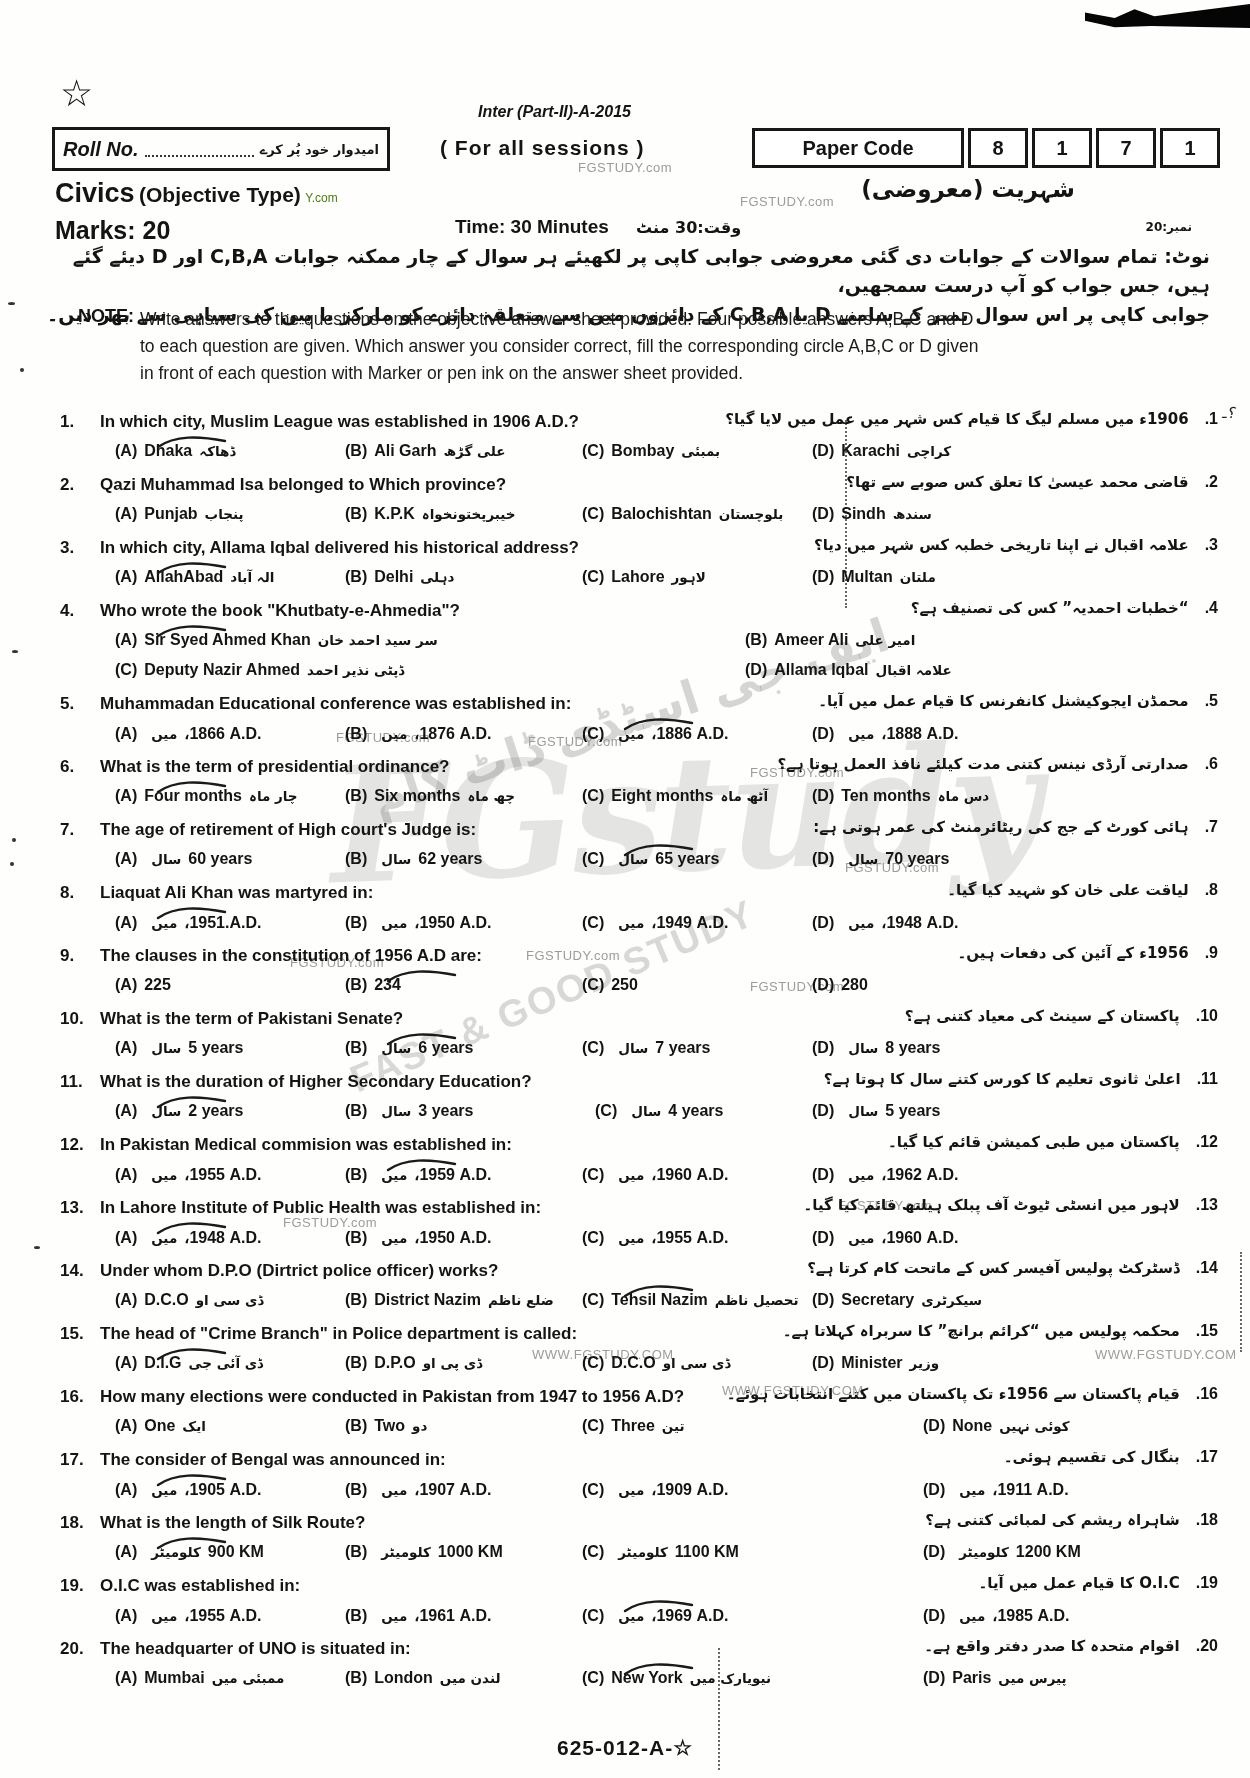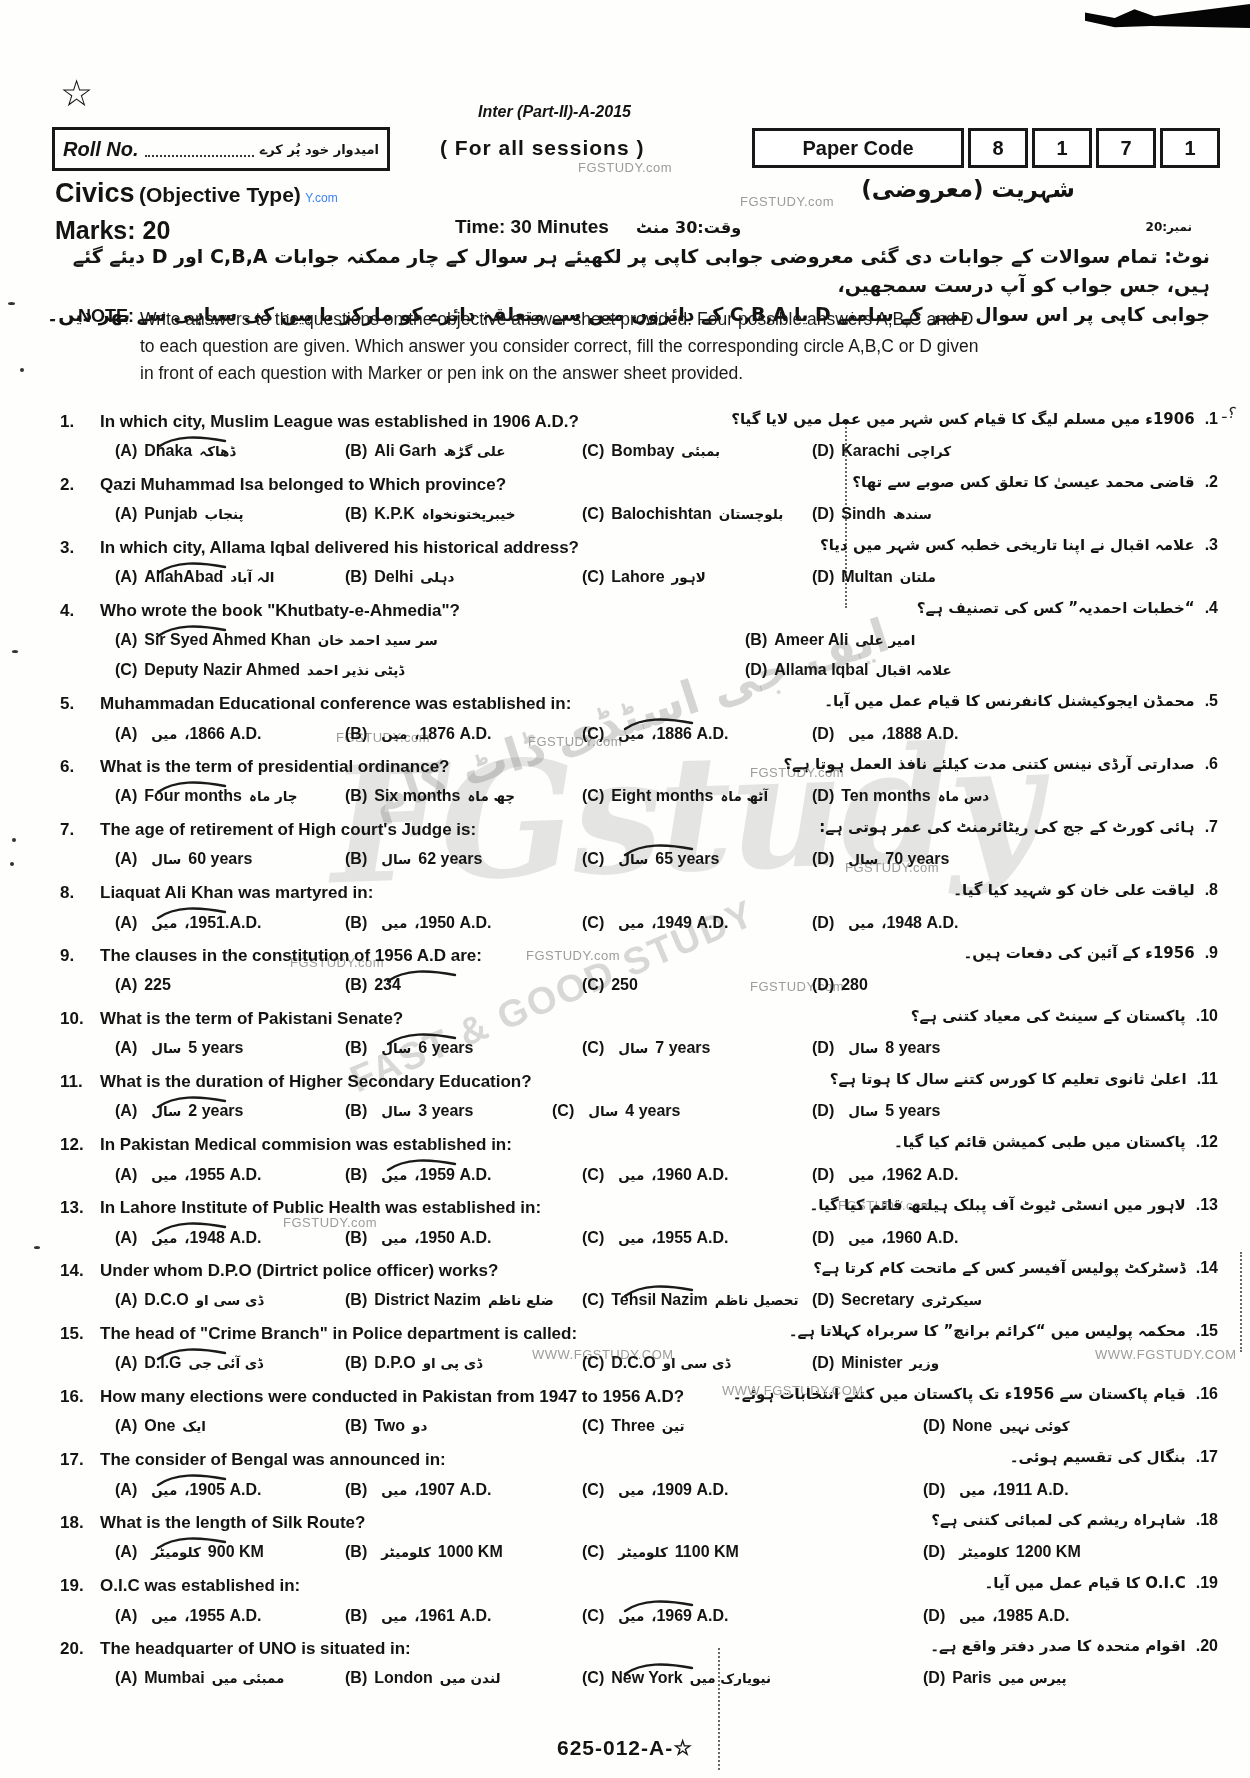--- a/index.html
+++ b/index.html
@@ -24,41 +24,41 @@
   .rollbox .ur{font-size:13px;font-weight:bold;}
   .sessions{position:absolute;left:440px;top:136px;font-size:21px;font-weight:bold;letter-spacing:1px;}
   .papercode{position:absolute;left:752px;top:128px;display:flex;align-items:stretch;height:40px;}
   .papercode .cell{border:3px solid #181818;font-size:20px;font-weight:bold;display:flex;
                    align-items:center;justify-content:center;box-sizing:border-box;background:#fff;}
   .papercode .label{width:212px;}
   .papercode .digit{width:60px;margin-left:4px;}
   .subject-en{position:absolute;left:55px;top:178px;}
   .subject-en .big{font-size:27px;font-weight:bold;}
   .subject-en .mid{font-size:21px;font-weight:600;}
-  .subject-en .wm{font-size:12px;color:#3b82f6;}
+  .subject-en .wm{font-size:12px;color:#4d7c0f;}
   .subject-ur{position:absolute;right:175px;top:176px;font-size:23px;font-weight:bold;}
   .marks{position:absolute;left:55px;top:216px;font-size:25px;font-weight:bold;}
   .timeline{position:absolute;left:455px;top:216px;font-size:19px;font-weight:bold;}
   .timeline .ur{font-size:16px;font-weight:bold;margin-left:22px;}
   .marks-ur{position:absolute;right:58px;top:220px;font-size:12px;font-weight:bold;}
   .note-ur{position:absolute;right:40px;top:242px;width:1170px;text-align:right;
            font-size:19px;font-weight:bold;line-height:29px;}
   .note-ur .nlbl{font-weight:bold;}
   .note-en{position:absolute;left:78px;top:306px;width:925px;}
   .note-en .nlbl{position:absolute;left:0;top:0;font-size:18px;font-weight:bold;}
   .note-en .ntext{display:block;margin-left:62px;width:848px;font-size:17.5px;font-weight:500;
                   line-height:27px;color:#1a1a1a;}
 
   
   #questions{position:absolute;left:55px;top:412px;width:1163px;}
   .q{position:relative;margin-bottom:7px;}
   .qline{position:relative;height:26px;}
   .qno{position:absolute;left:5px;top:0;font-size:17px;font-weight:bold;}
   .qen{position:absolute;left:45px;top:0;font-size:17px;font-weight:600;white-space:nowrap;}
-  .qur{position:absolute;right:0;top:-2px;display:flex;align-items:center;gap:10px;}
+  .qur{position:absolute;right:0;top:-2px;display:flex;align-items:center;gap:16px;}
   .qurtext{font-family:"DejaVu Sans",sans-serif;direction:rtl;unicode-bidi:isolate;
            font-size:15px;font-weight:bold;white-space:nowrap;}
   .qurno{font-size:16px;font-weight:bold;}
   .opts{position:relative;height:26px;margin-top:4px;}
   .opt{position:absolute;top:0;white-space:nowrap;font-size:16px;}
   .opt .key{font-weight:bold;margin-right:7px;}
   .opt .en{font-weight:600;}
   .opt .ur{font-family:"DejaVu Sans",sans-serif;direction:rtl;unicode-bidi:isolate;
            font-size:13.5px;font-weight:bold;margin:0 7px;}
   .tick{position:absolute;left:40px;top:-10px;pointer-events:none;}
@@ -347,21 +347,21 @@
           <span class="qur">
             <span class="qurtext">اعلیٰ ثانوی تعلیم کا کورس کتنے سال کا ہوتا ہے؟</span>
             <span class="qurno">.11</span>
           </span>
         </div>
         <div class="opts">
           <span class="opt" style="left:60px"><span class="key">(A)</span><span class="ur">سال</span><span class="en" dir="ltr">2 years</span><svg class="tick" width="74" height="20" viewBox="0 0 74 20">
               <path d="M3 15 C 20 3, 44 4, 70 9" stroke="#1a1a1a" stroke-width="2.4" fill="none" stroke-linecap="round"></path>
             </svg></span>
           <span class="opt" style="left:290px"><span class="key">(B)</span><span class="ur">سال</span><span class="en" dir="ltr">3 years</span></span>
-          <span class="opt" style="left:497px"><span class="key">(C)</span><span class="ur">سال</span><span class="en" dir="ltr">4 years</span></span>
+          <span class="opt" style="left:540px"><span class="key">(C)</span><span class="ur">سال</span><span class="en" dir="ltr">4 years</span></span>
           <span class="opt" style="left:757px"><span class="key">(D)</span><span class="ur">سال</span><span class="en" dir="ltr">5 years</span></span>
         </div>
       </div>
       <div class="q">
         <div class="qline">
           <span class="qno">12.</span>
           <span class="qen">In Pakistan Medical commision was established in:</span>
           <span class="qur">
             <span class="qurtext">پاکستان میں طبی کمیشن قائم کیا گیا۔</span>
             <span class="qurno">.12</span>

